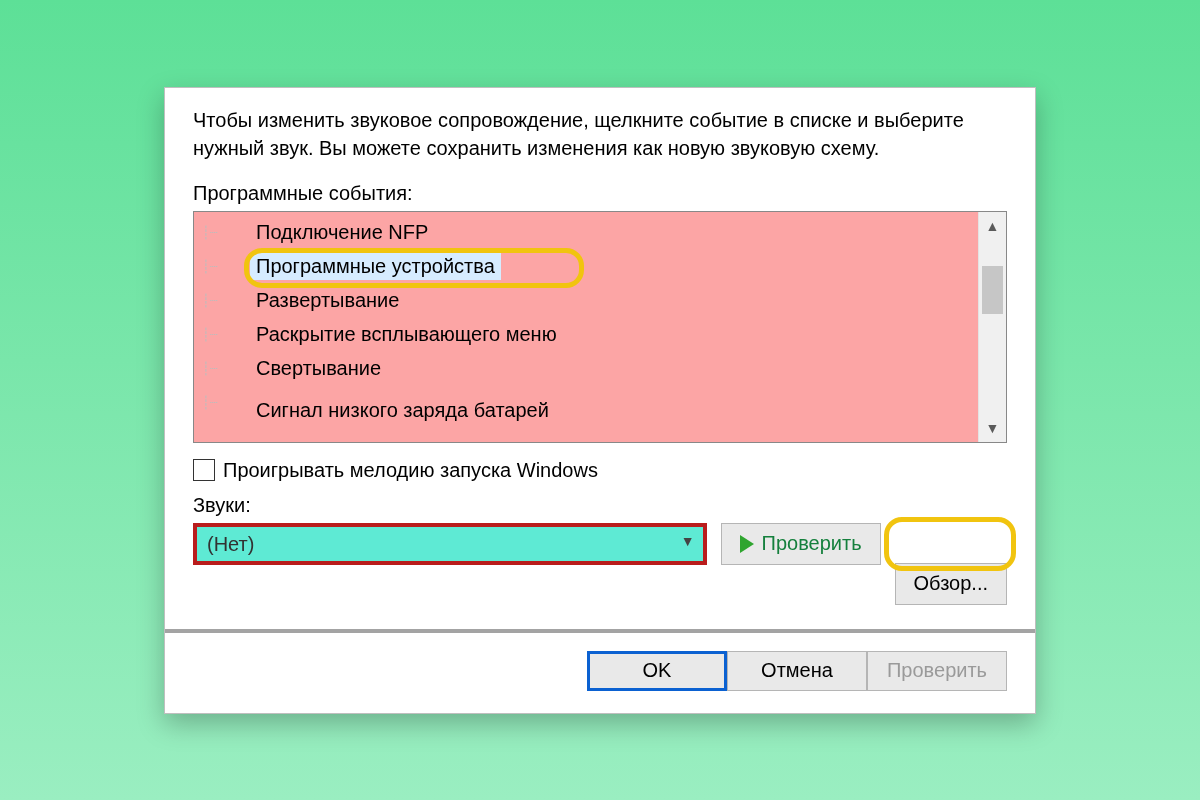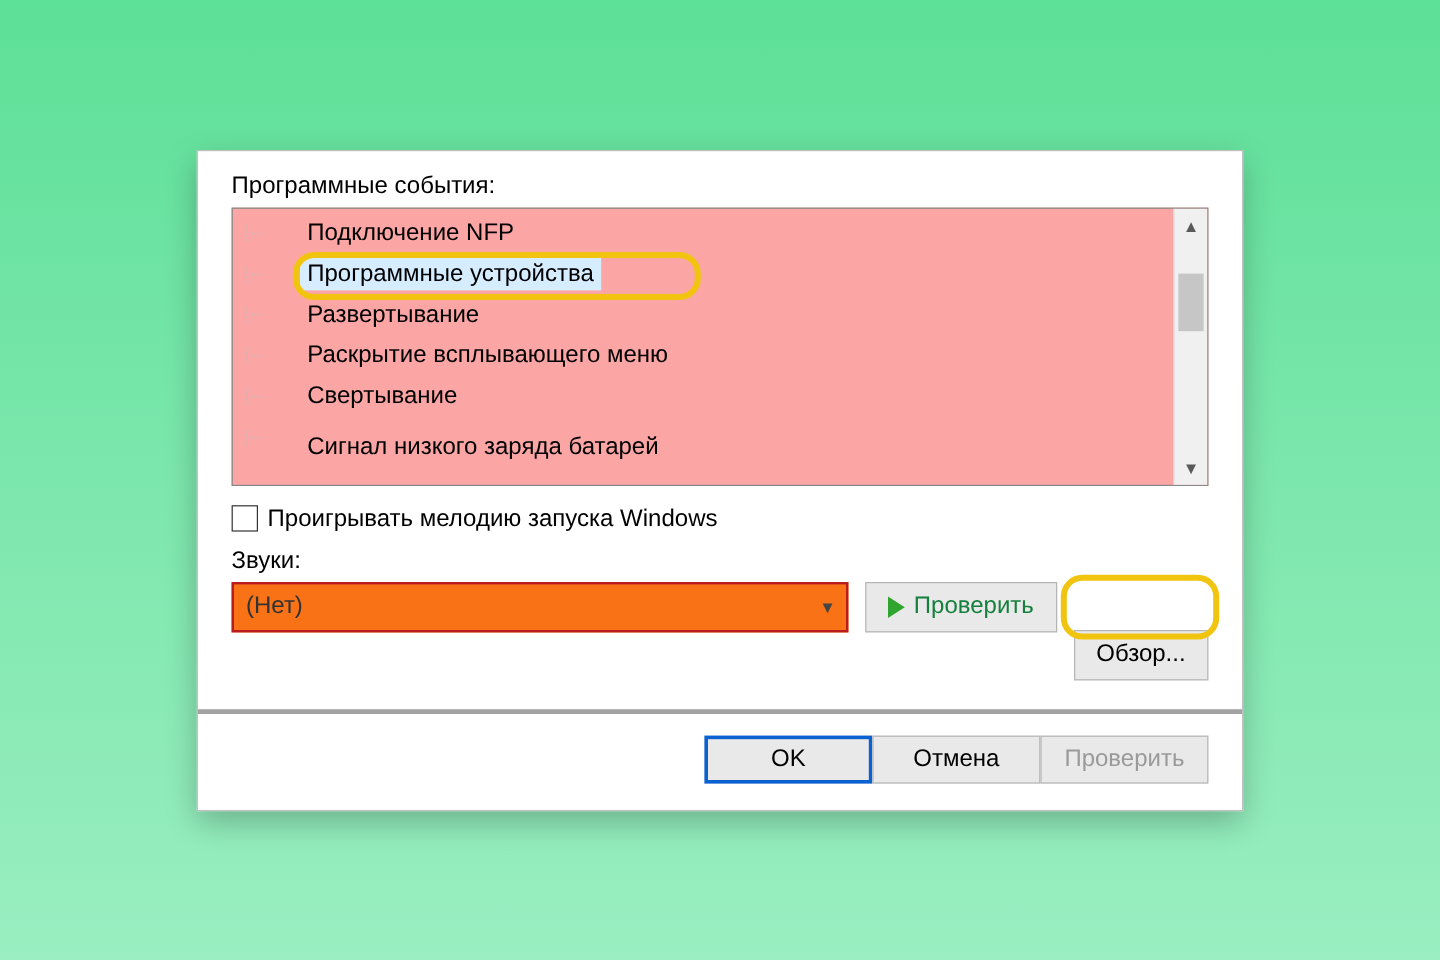--- a/index.html
+++ b/index.html
@@ -117,24 +117,23 @@
   }
   .sounds-row {
     display:flex;
     align-items:stretch;
     gap:14px;
     margin-bottom: 24px;
     position:relative;
   }
   .combo {
     flex:1;
-    border:2px solid #b91c1c;
-    background:#f97316;
-    display:flex;
-    align-items:center;
+    border:4px solid #b91c1c;
+    background:#5eead4;
+    display:flex;
     justify-content:space-between;
     padding: 6px 8px 6px 10px;
     color:#323232;
     height:42px;
   }
   .combo-chevron {
     font-size:14px;color:#444;
   }
   .btn {
     border:1px solid #b5b5b5;
@@ -184,20 +183,21 @@
     border:3px solid #0b61d1;
   }
   .dlg-btn.disabled { color:#9a9a9a; cursor:default; }
   .cutoff .row-text { transform: translateY(8px); }
 </style>
 </head>
 <body>
 
 <div class="dialog">
   <div class="inner">
+    <div class="instruction">Чтобы изменить звуковое сопровождение, щелкните событие в списке и выберите нужный звук. Вы можете сохранить изменения как новую звуковую схему.</div>
 
     <div class="label">Программные события:</div>
 
     <div class="listbox">
       <div class="list-content" id="list-content">
           <div class="tree-row">
             <span class="tree-glyph"></span>
             <span class="row-text">Подключение NFP</span>
           </div>
           <div class="tree-row row-selected">

